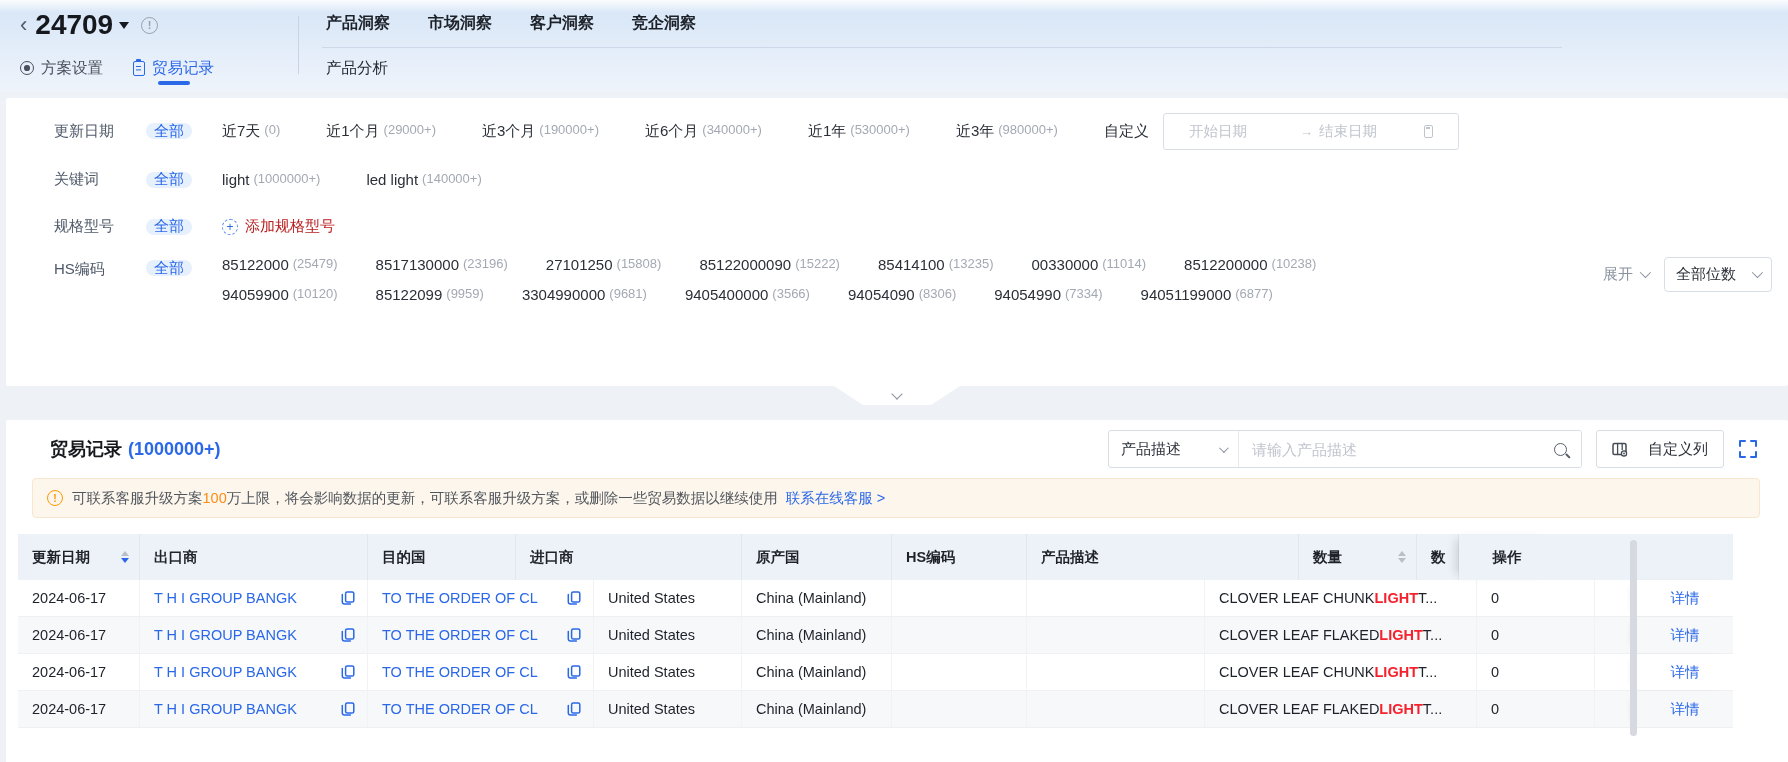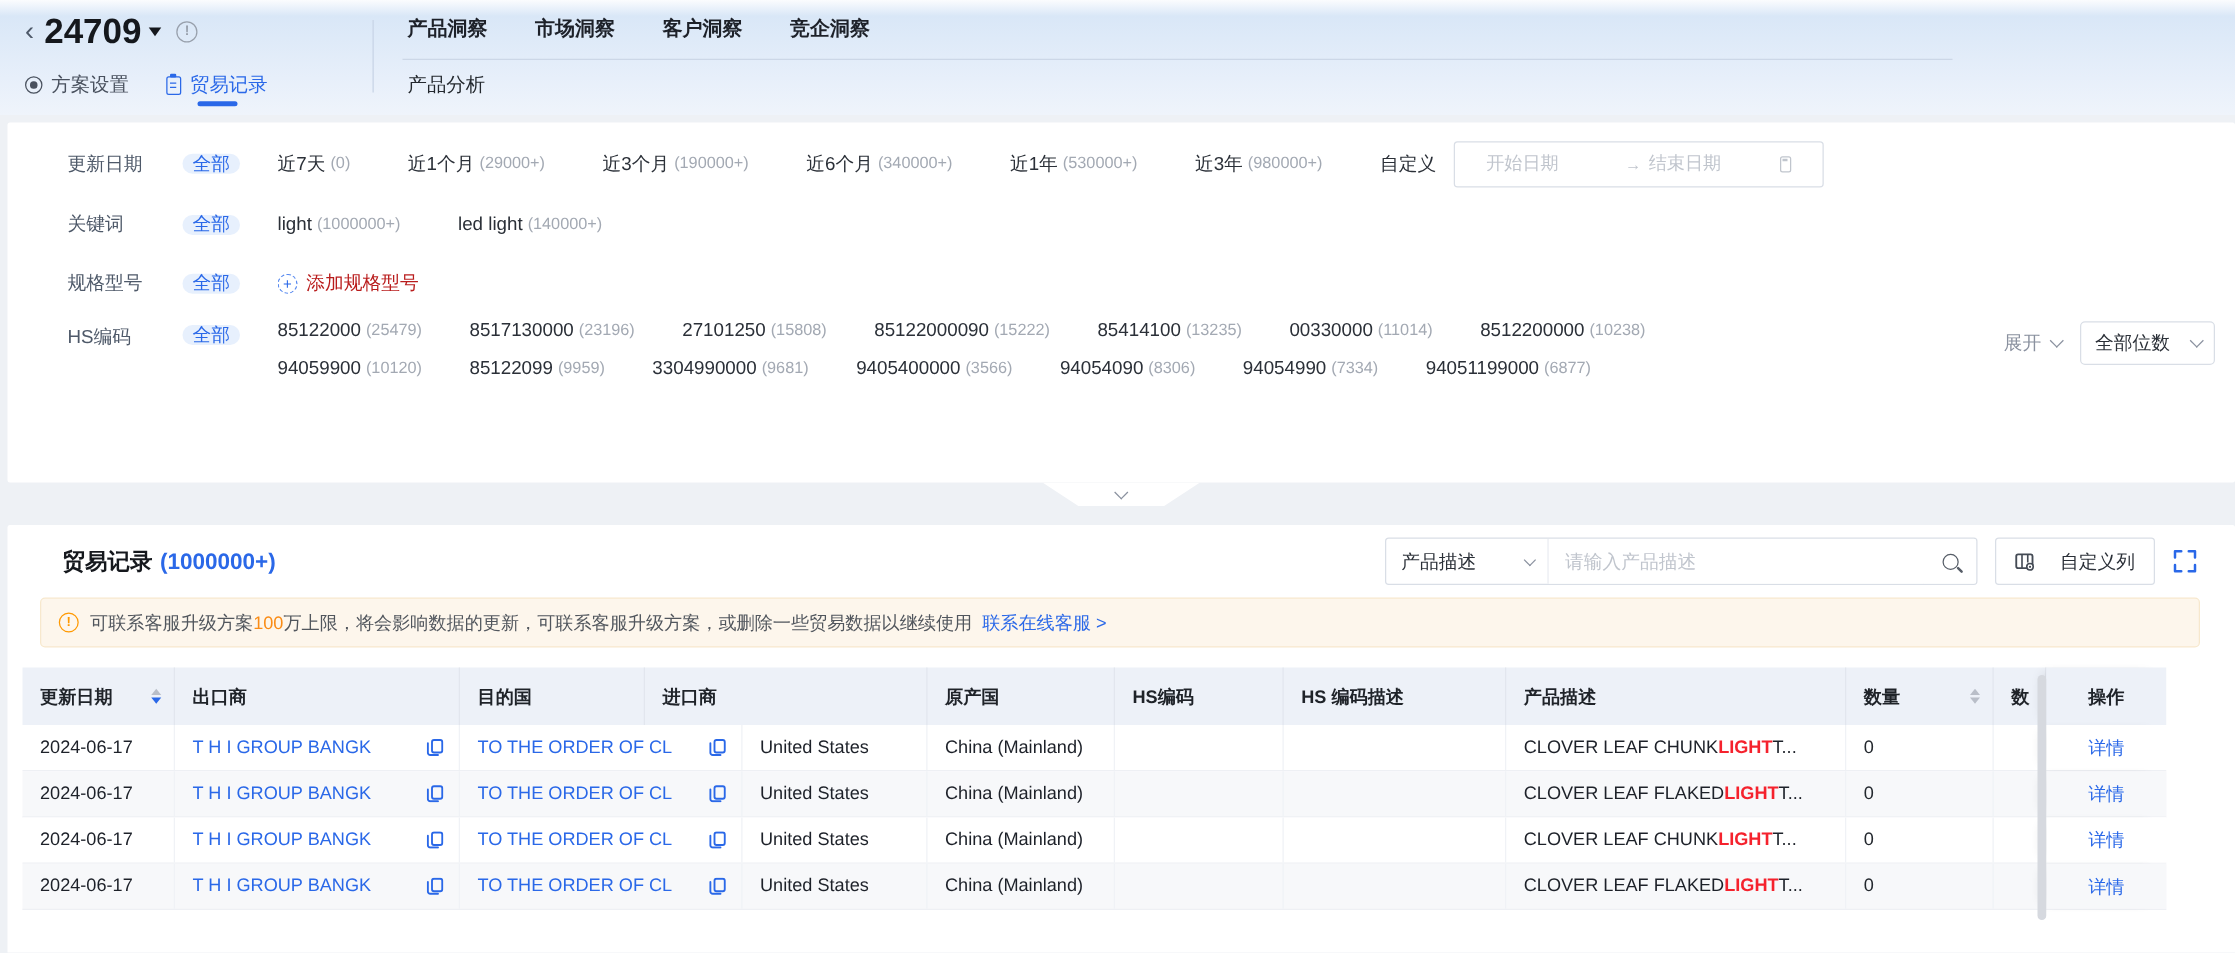--- a/index.html
+++ b/index.html
@@ -362,21 +362,20 @@
         <span class="sort">
             <i class="up"></i>
             <i class="down active"></i>
           </span>
       </div>
       <div class="th c1">出口商</div>
       <div class="th c3">目的国</div>
       <div class="th c2">进口商</div>
       <div class="th c4">原产国</div>
       <div class="th c5">HS编码</div>
-      <div class="th c6">HS 编码描述</div>
       <div class="th c7">产品描述</div>
       <div class="th c8 sortable">
         <span>数量</span>
         <span class="sort">
             <i class="up"></i>
             <i class="down"></i>
           </span>
       </div>
       <div class="th c9">数</div>
       <div class="th c10">操作</div>

